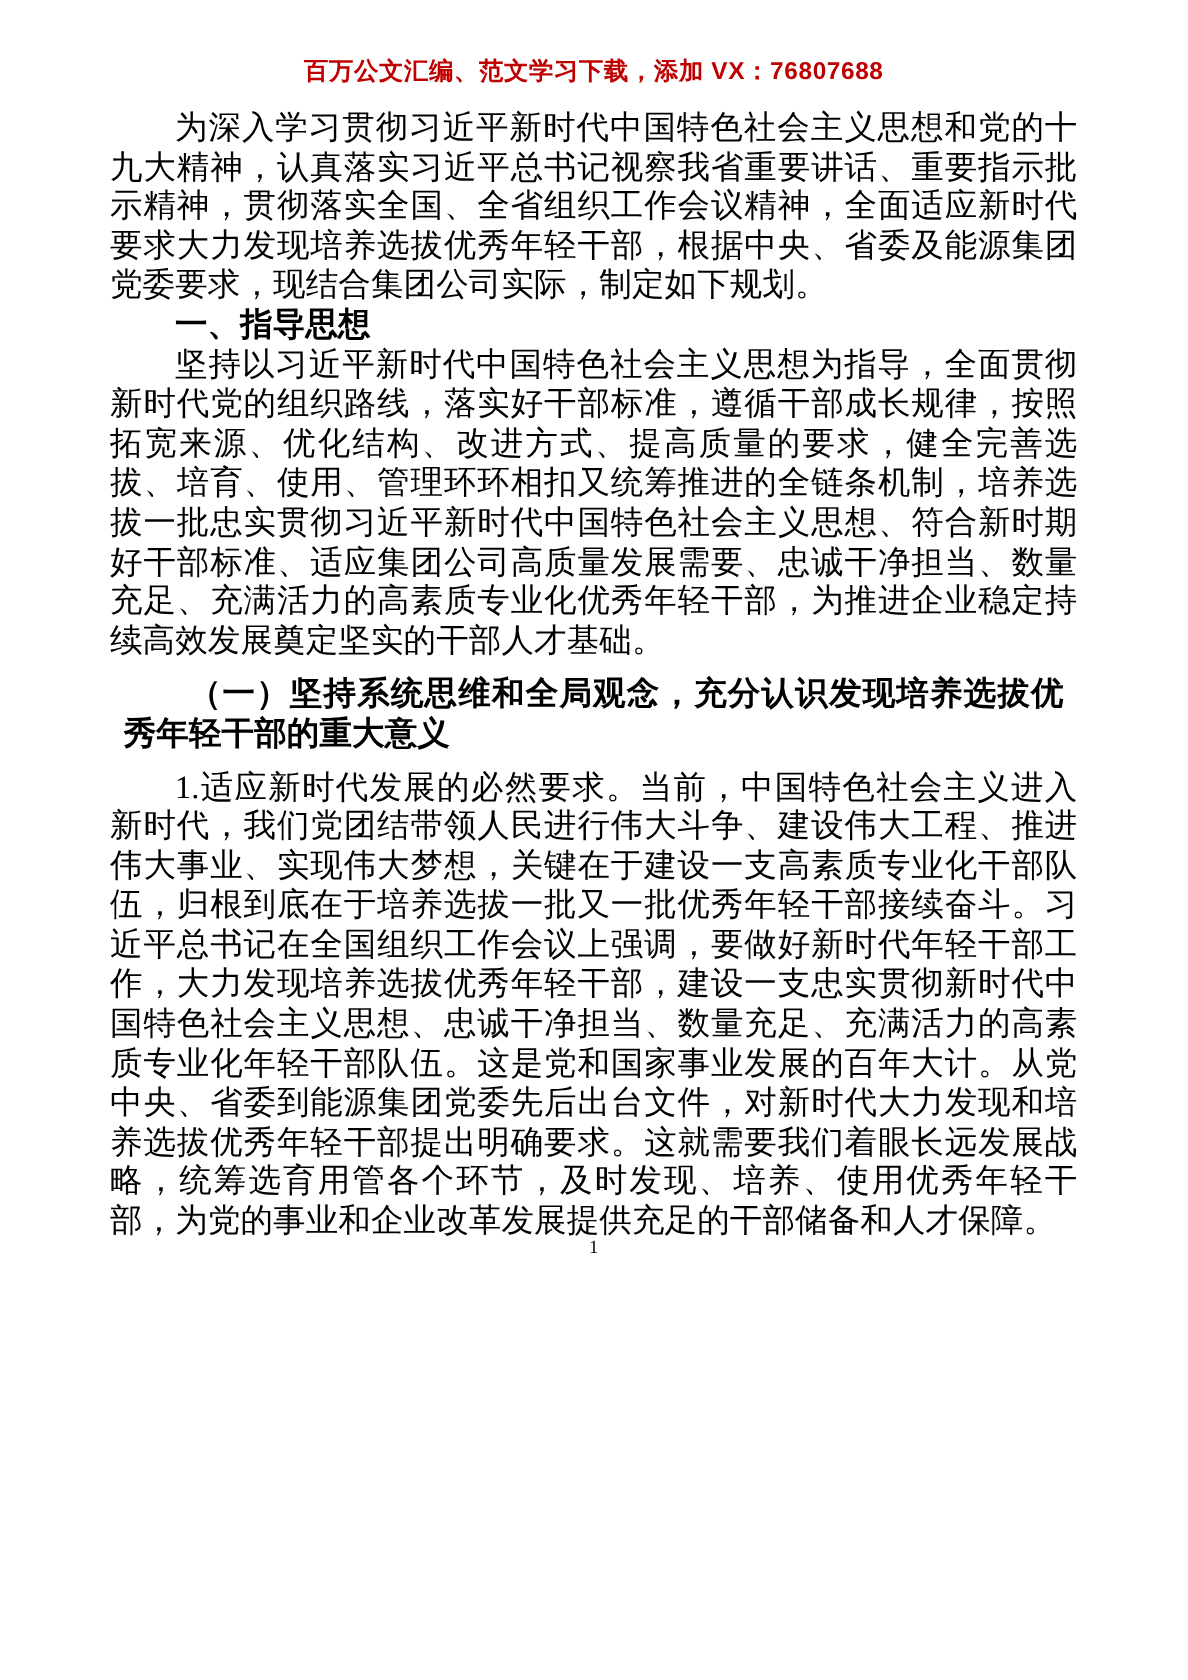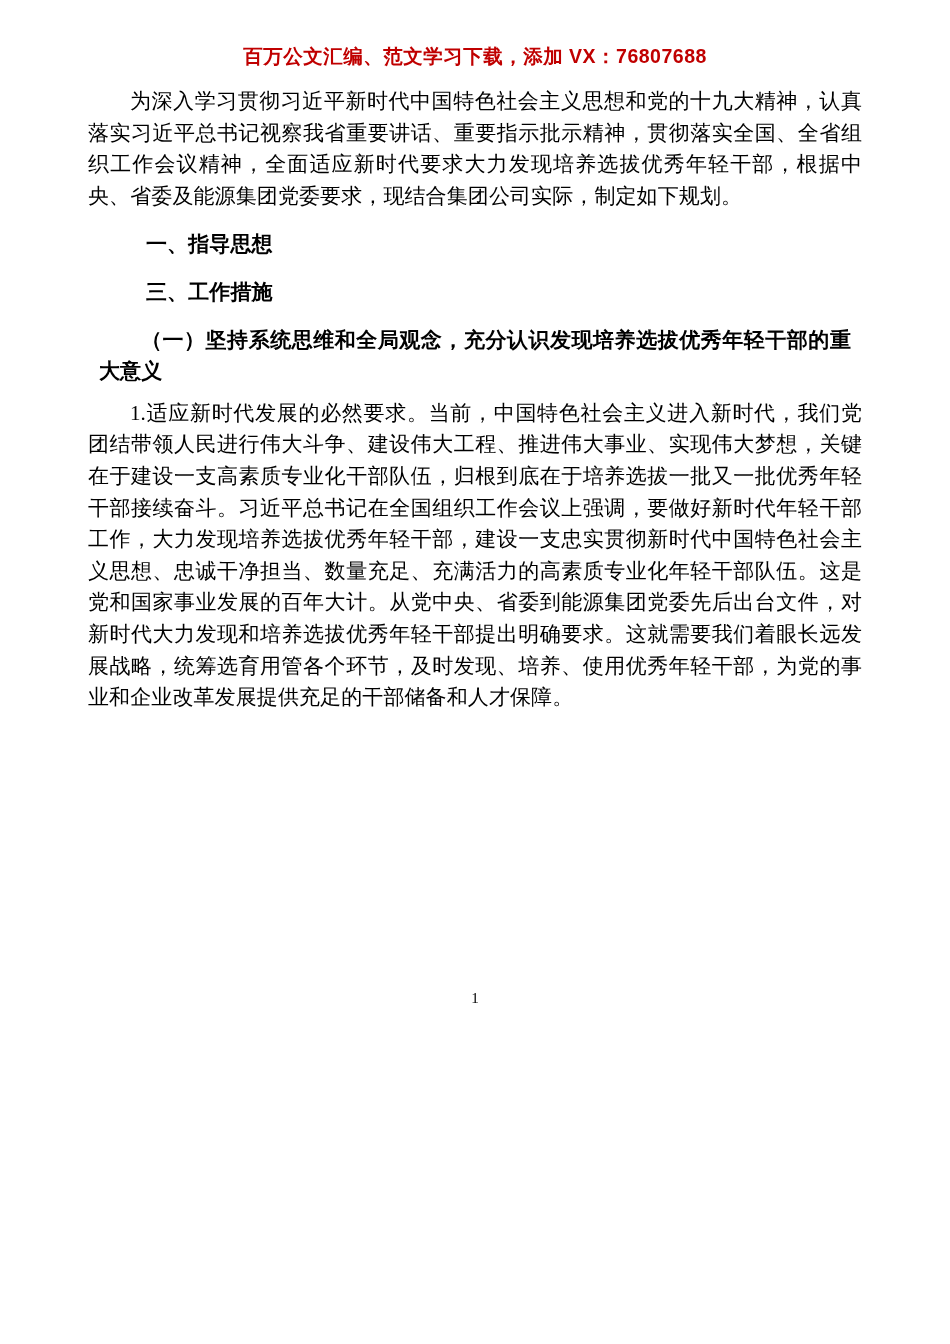--- a/index.html
+++ b/index.html
@@ -26,32 +26,32 @@
     text-align: center;
     color: #c00000;
     font-weight: bold;
     font-size: 19.5px;
     letter-spacing: 0.5px;
     padding-top: 43px;
     padding-bottom: 16px;
     font-family: "Liberation Sans", "DejaVu Sans", sans-serif;
   }
   .body-text {
-    font-size: 21px;
+    font-size: 26px;
     line-height: 31.6px;
     text-align: justify;
     text-justify: inter-ideograph;
     letter-spacing: 0.1px;
   }
   p.para {
     margin: 0;
     text-indent: 2em;
   }
   p.heading {
-    margin: 16px;
+    margin: 0;
     text-indent: 2em;
     font-weight: bold;
     font-family: "Liberation Sans", "DejaVu Sans", sans-serif;
   }
   p.subheading {
     margin: 11px;
     text-indent: 2em;
     font-weight: bold;
     font-family: "Liberation Sans", "DejaVu Sans", sans-serif;
   }
@@ -71,26 +71,26 @@
 <div class="page">
 
   <div class="watermark">百万公文汇编、范文学习下载，添加 VX：76807688</div>
 
   <div class="body-text">
 
     <p class="para">为深入学习贯彻习近平新时代中国特色社会主义思想和党的十九大精神，认真落实习近平总书记视察我省重要讲话、重要指示批示精神，贯彻落实全国、全省组织工作会议精神，全面适应新时代要求大力发现培养选拔优秀年轻干部，根据中央、省委及能源集团党委要求，现结合集团公司实际，制定如下规划。</p>
 
     <p class="heading">一、指导思想</p>
 
+    <p class="para">坚持以习近平新时代中国特色社会主义思想为指导，全面贯彻新时代党的组织路线，落实好干部标准，遵循干部成长规律，按照拓宽来源、优化结构、改进方式、提高质量的要求，健全完善选拔、培育、使用、管理环环相扣又统筹推进的全链条机制，培养选拔一批忠实贯彻习近平新时代中国特色社会主义思想、符合新时期好干部标准、适应集团公司高质量发展需要、忠诚干净担当、数量充足、充满活力的高素质专业化优秀年轻干部，为推进企业稳定持续高效发展奠定坚实的干部人才基础。</p>
 
 
 
 
 
-    <p class="heading">三、工作措施</p>
 
     <p class="subheading">（一）坚持系统思维和全局观念，充分认识发现培养选拔优秀年轻干部的重大意义</p>
 
     <p class="para">1.适应新时代发展的必然要求。当前，中国特色社会主义进入新时代，我们党团结带领人民进行伟大斗争、建设伟大工程、推进伟大事业、实现伟大梦想，关键在于建设一支高素质专业化干部队伍，归根到底在于培养选拔一批又一批优秀年轻干部接续奋斗。习近平总书记在全国组织工作会议上强调，要做好新时代年轻干部工作，大力发现培养选拔优秀年轻干部，建设一支忠实贯彻新时代中国特色社会主义思想、忠诚干净担当、数量充足、充满活力的高素质专业化年轻干部队伍。这是党和国家事业发展的百年大计。从党中央、省委到能源集团党委先后出台文件，对新时代大力发现和培养选拔优秀年轻干部提出明确要求。这就需要我们着眼长远发展战略，统筹选育用管各个环节，及时发现、培养、使用优秀年轻干部，为党的事业和企业改革发展提供充足的干部储备和人才保障。</p>
 
   </div>
 
   <div class="page-number">1</div>
 
 </div>

